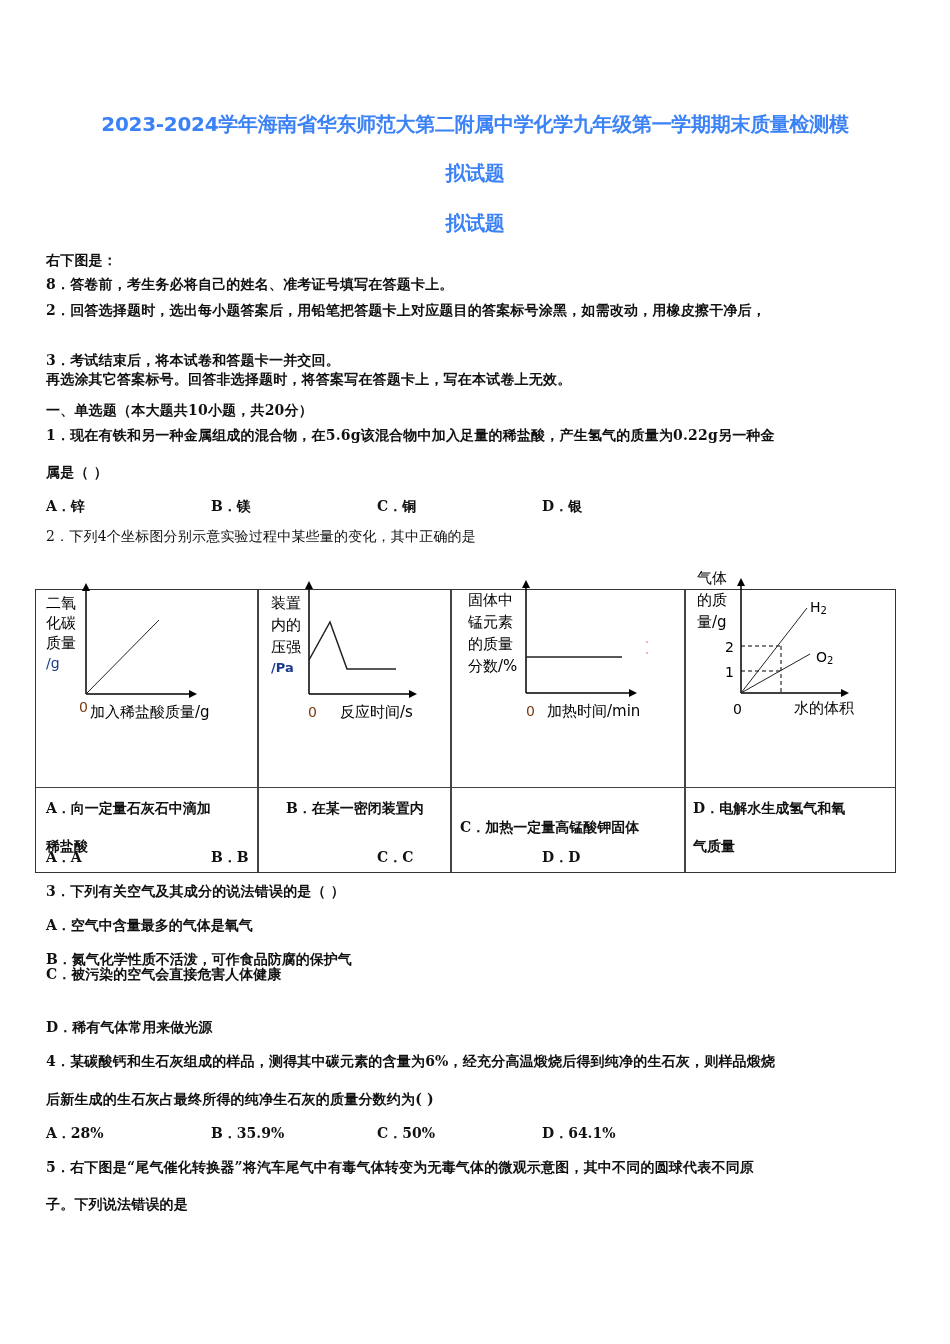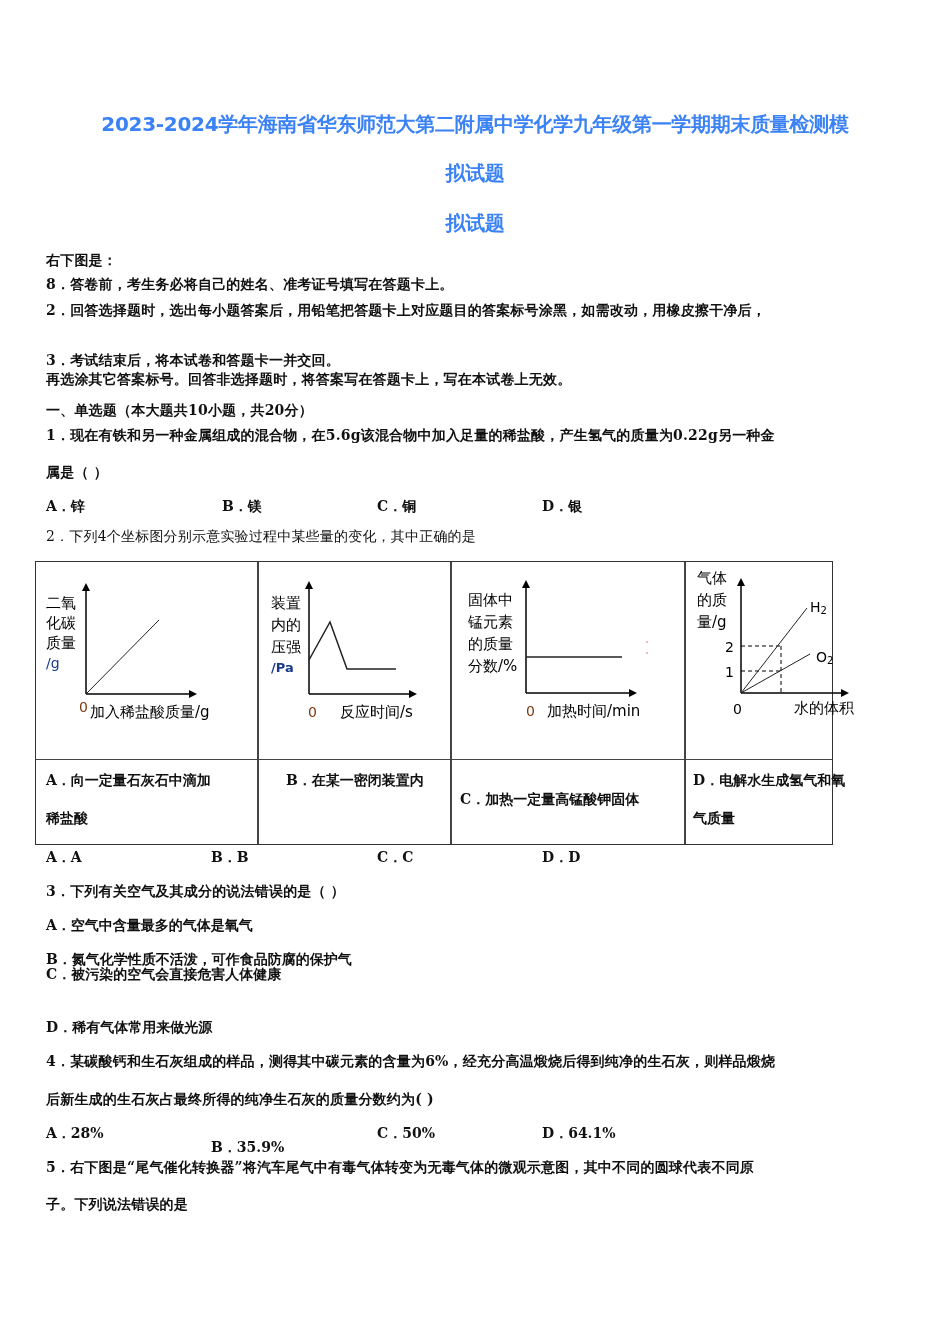--- a/index.html
+++ b/index.html
@@ -3,21 +3,21 @@
 <meta charset="utf-8">
 <style>
   html, body { margin: 0; padding: 0; background: #ffffff; }
   body { width: 950px; height: 1344px; position: relative; overflow: hidden;
          font-family: "DejaVu Serif", "Liberation Serif", serif; color: #111; }
   .abs { position: absolute; white-space: nowrap; }
   .title { font-family: "DejaVu Sans", "Liberation Sans", sans-serif; font-weight: bold;
            font-size: 20px; color: #3b82f6; width: 950px; left: 0; text-align: center; letter-spacing: -0.3px; }
   .line { font-size: 14px; font-weight: bold; color: #111; letter-spacing: 0.2px; }
   .opt { font-size: 14px; font-weight: bold; }
-  .tbl { position: absolute; left: 35px; top: 561px; width: 798px; height: 284px;
+  .tbl { position: absolute; left: 35px; top: 589px; width: 861px; height: 284px;
          border: 1.5px solid #333; box-sizing: border-box; }
   .vline { position: absolute; top: 0; width: 1.5px; height: 100%; background: #444; }
   .hline { position: absolute; left: 0; top: 197px; width: 100%; height: 1px; background: #444; }
   .cell-txt { position: absolute; font-size: 14px; font-weight: bold; line-height: 38px; white-space: normal; }
   svg text { font-family: "DejaVu Sans", "Liberation Sans", sans-serif; }
 </style>
 </head>
 <body>
 
 <div class="abs title" style="top:111px;">2023-2024学年海南省华东师范大第二附属中学化学九年级第一学期期末质量检测模</div>
@@ -28,21 +28,21 @@
 <div class="abs line" style="left:46px; top:276px;">8．答卷前，考生务必将自己的姓名、准考证号填写在答题卡上。</div>
 <div class="abs line" style="left:46px; top:302px;">2．回答选择题时，选出每小题答案后，用铅笔把答题卡上对应题目的答案标号涂黑，如需改动，用橡皮擦干净后，</div>
 <div class="abs line" style="left:46px; top:327px;margin-top:44px;">再选涂其它答案标号。回答非选择题时，将答案写在答题卡上，写在本试卷上无效。</div>
 <div class="abs line" style="left:46px; top:352px;">3．考试结束后，将本试卷和答题卡一并交回。</div>
 
 <div class="abs line" style="left:46px; top:402px;">一、单选题（本大题共10小题，共20分）</div>
 
 <div class="abs line" style="left:46px; top:427px;">1．现在有铁和另一种金属组成的混合物，在5.6g该混合物中加入足量的稀盐酸，产生氢气的质量为0.22g另一种金</div>
 <div class="abs line" style="left:46px; top:464px;">属是（  ）</div>
 <div class="abs opt" style="left:46px; top:498px;">A．锌</div>
-<div class="abs opt" style="left:222px; top:498px;">B．镁</div>
+<div class="abs opt" style="left:211px; top:498px;">B．镁</div>
 <div class="abs opt" style="left:377px; top:498px;">C．铜</div>
 <div class="abs opt" style="left:542px; top:498px;">D．银</div>
 
 <div class="abs line" style="left:46px; top:528px; font-weight:normal;">2．下列4个坐标图分别示意实验过程中某些量的变化，其中正确的是</div>
 
 <div class="tbl">
   <div class="vline" style="left:221px;"></div>
   <div class="vline" style="left:414px;"></div>
   <div class="vline" style="left:648px;"></div>
   <div class="hline"></div>
@@ -124,18 +124,18 @@
 
 <div class="abs line" style="left:46px; top:883px;">3．下列有关空气及其成分的说法错误的是（ ）</div>
 <div class="abs opt" style="left:46px; top:917px;">A．空气中含量最多的气体是氧气</div>
 <div class="abs opt" style="left:46px; top:951px;">B．氮气化学性质不活泼，可作食品防腐的保护气</div>
 <div class="abs opt" style="left:46px; top:966px;text-align:center;">C．被污染的空气会直接危害人体健康</div>
 <div class="abs opt" style="left:46px; top:1019px;">D．稀有气体常用来做光源</div>
 
 <div class="abs line" style="left:46px; top:1053px;">4．某碳酸钙和生石灰组成的样品，测得其中碳元素的含量为6%，经充分高温煅烧后得到纯净的生石灰，则样品煅烧</div>
 <div class="abs line" style="left:46px; top:1091px;">后新生成的生石灰占最终所得的纯净生石灰的质量分数约为(    )</div>
 <div class="abs opt" style="left:46px; top:1125px;">A．28%</div>
-<div class="abs opt" style="left:211px; top:1125px;margin-top:14px;">B．35.9%</div>
+<div class="abs opt" style="left:211px; top:1125px;">B．35.9%</div>
 <div class="abs opt" style="left:377px; top:1125px;">C．50%</div>
 <div class="abs opt" style="left:542px; top:1125px;">D．64.1%</div>
 
 <div class="abs line" style="left:46px; top:1159px;">5．右下图是“尾气催化转换器”将汽车尾气中有毒气体转变为无毒气体的微观示意图，其中不同的圆球代表不同原</div>
 <div class="abs line" style="left:46px; top:1196px;">子。下列说法错误的是</div>
 
 </body></html>

